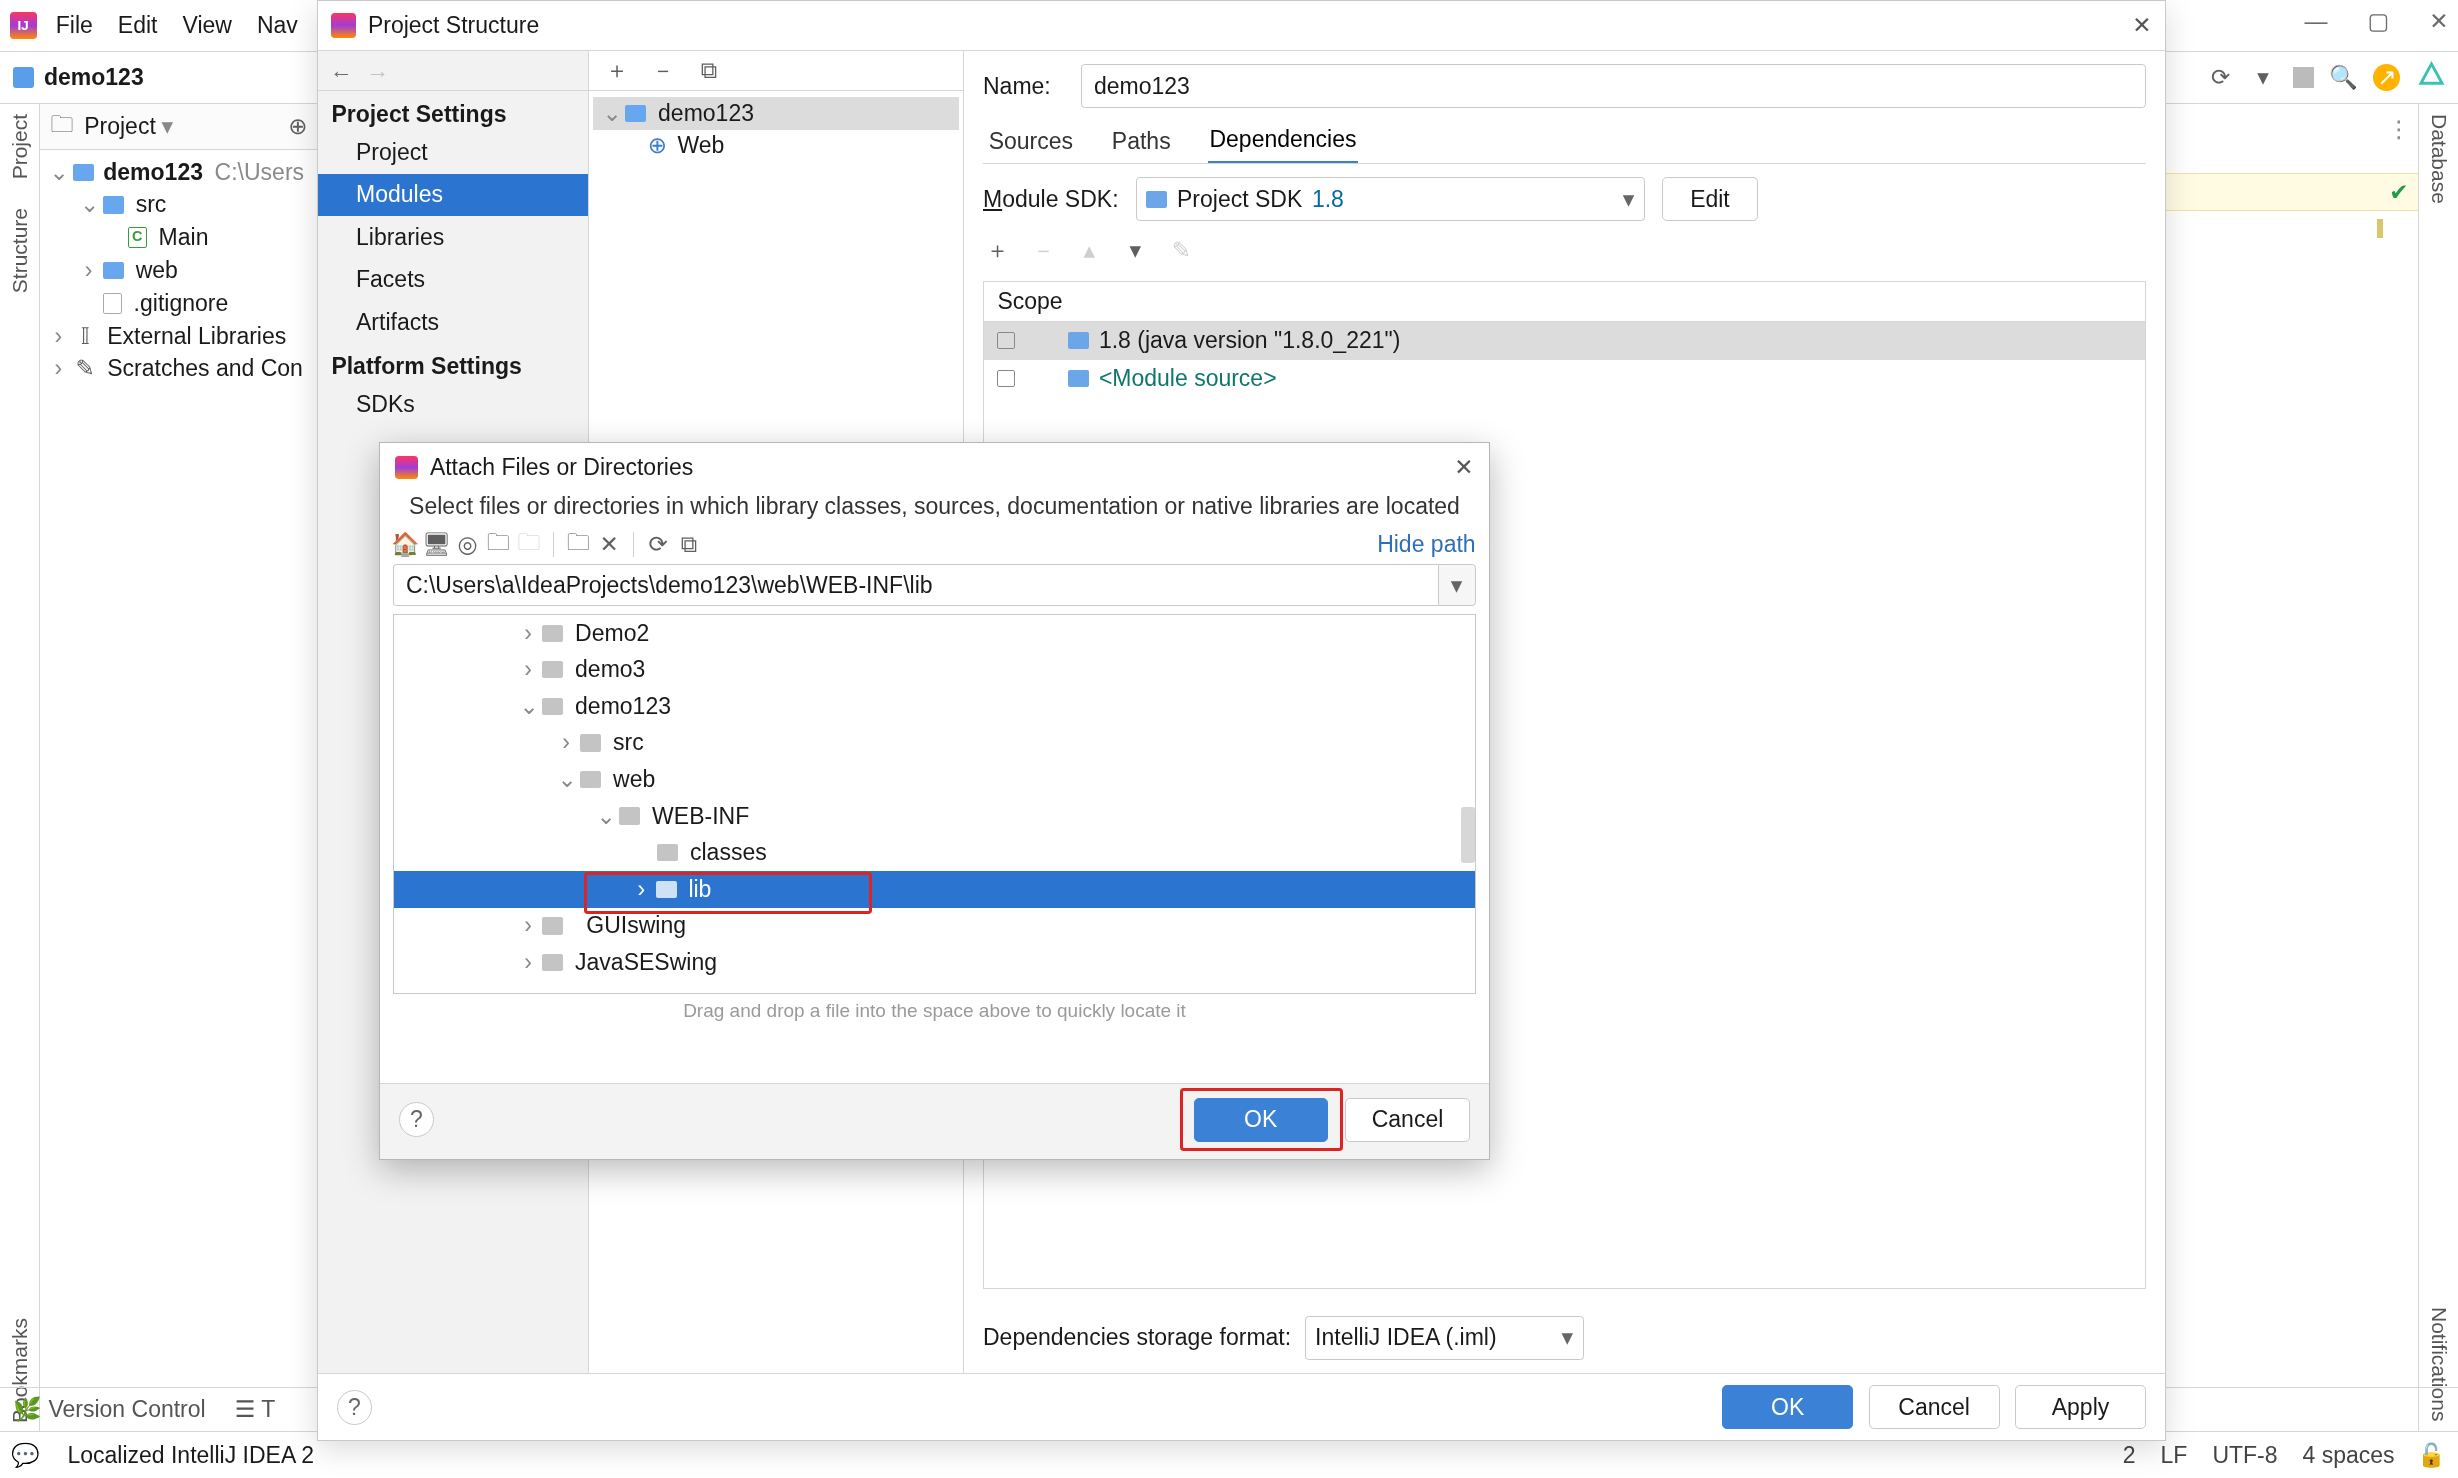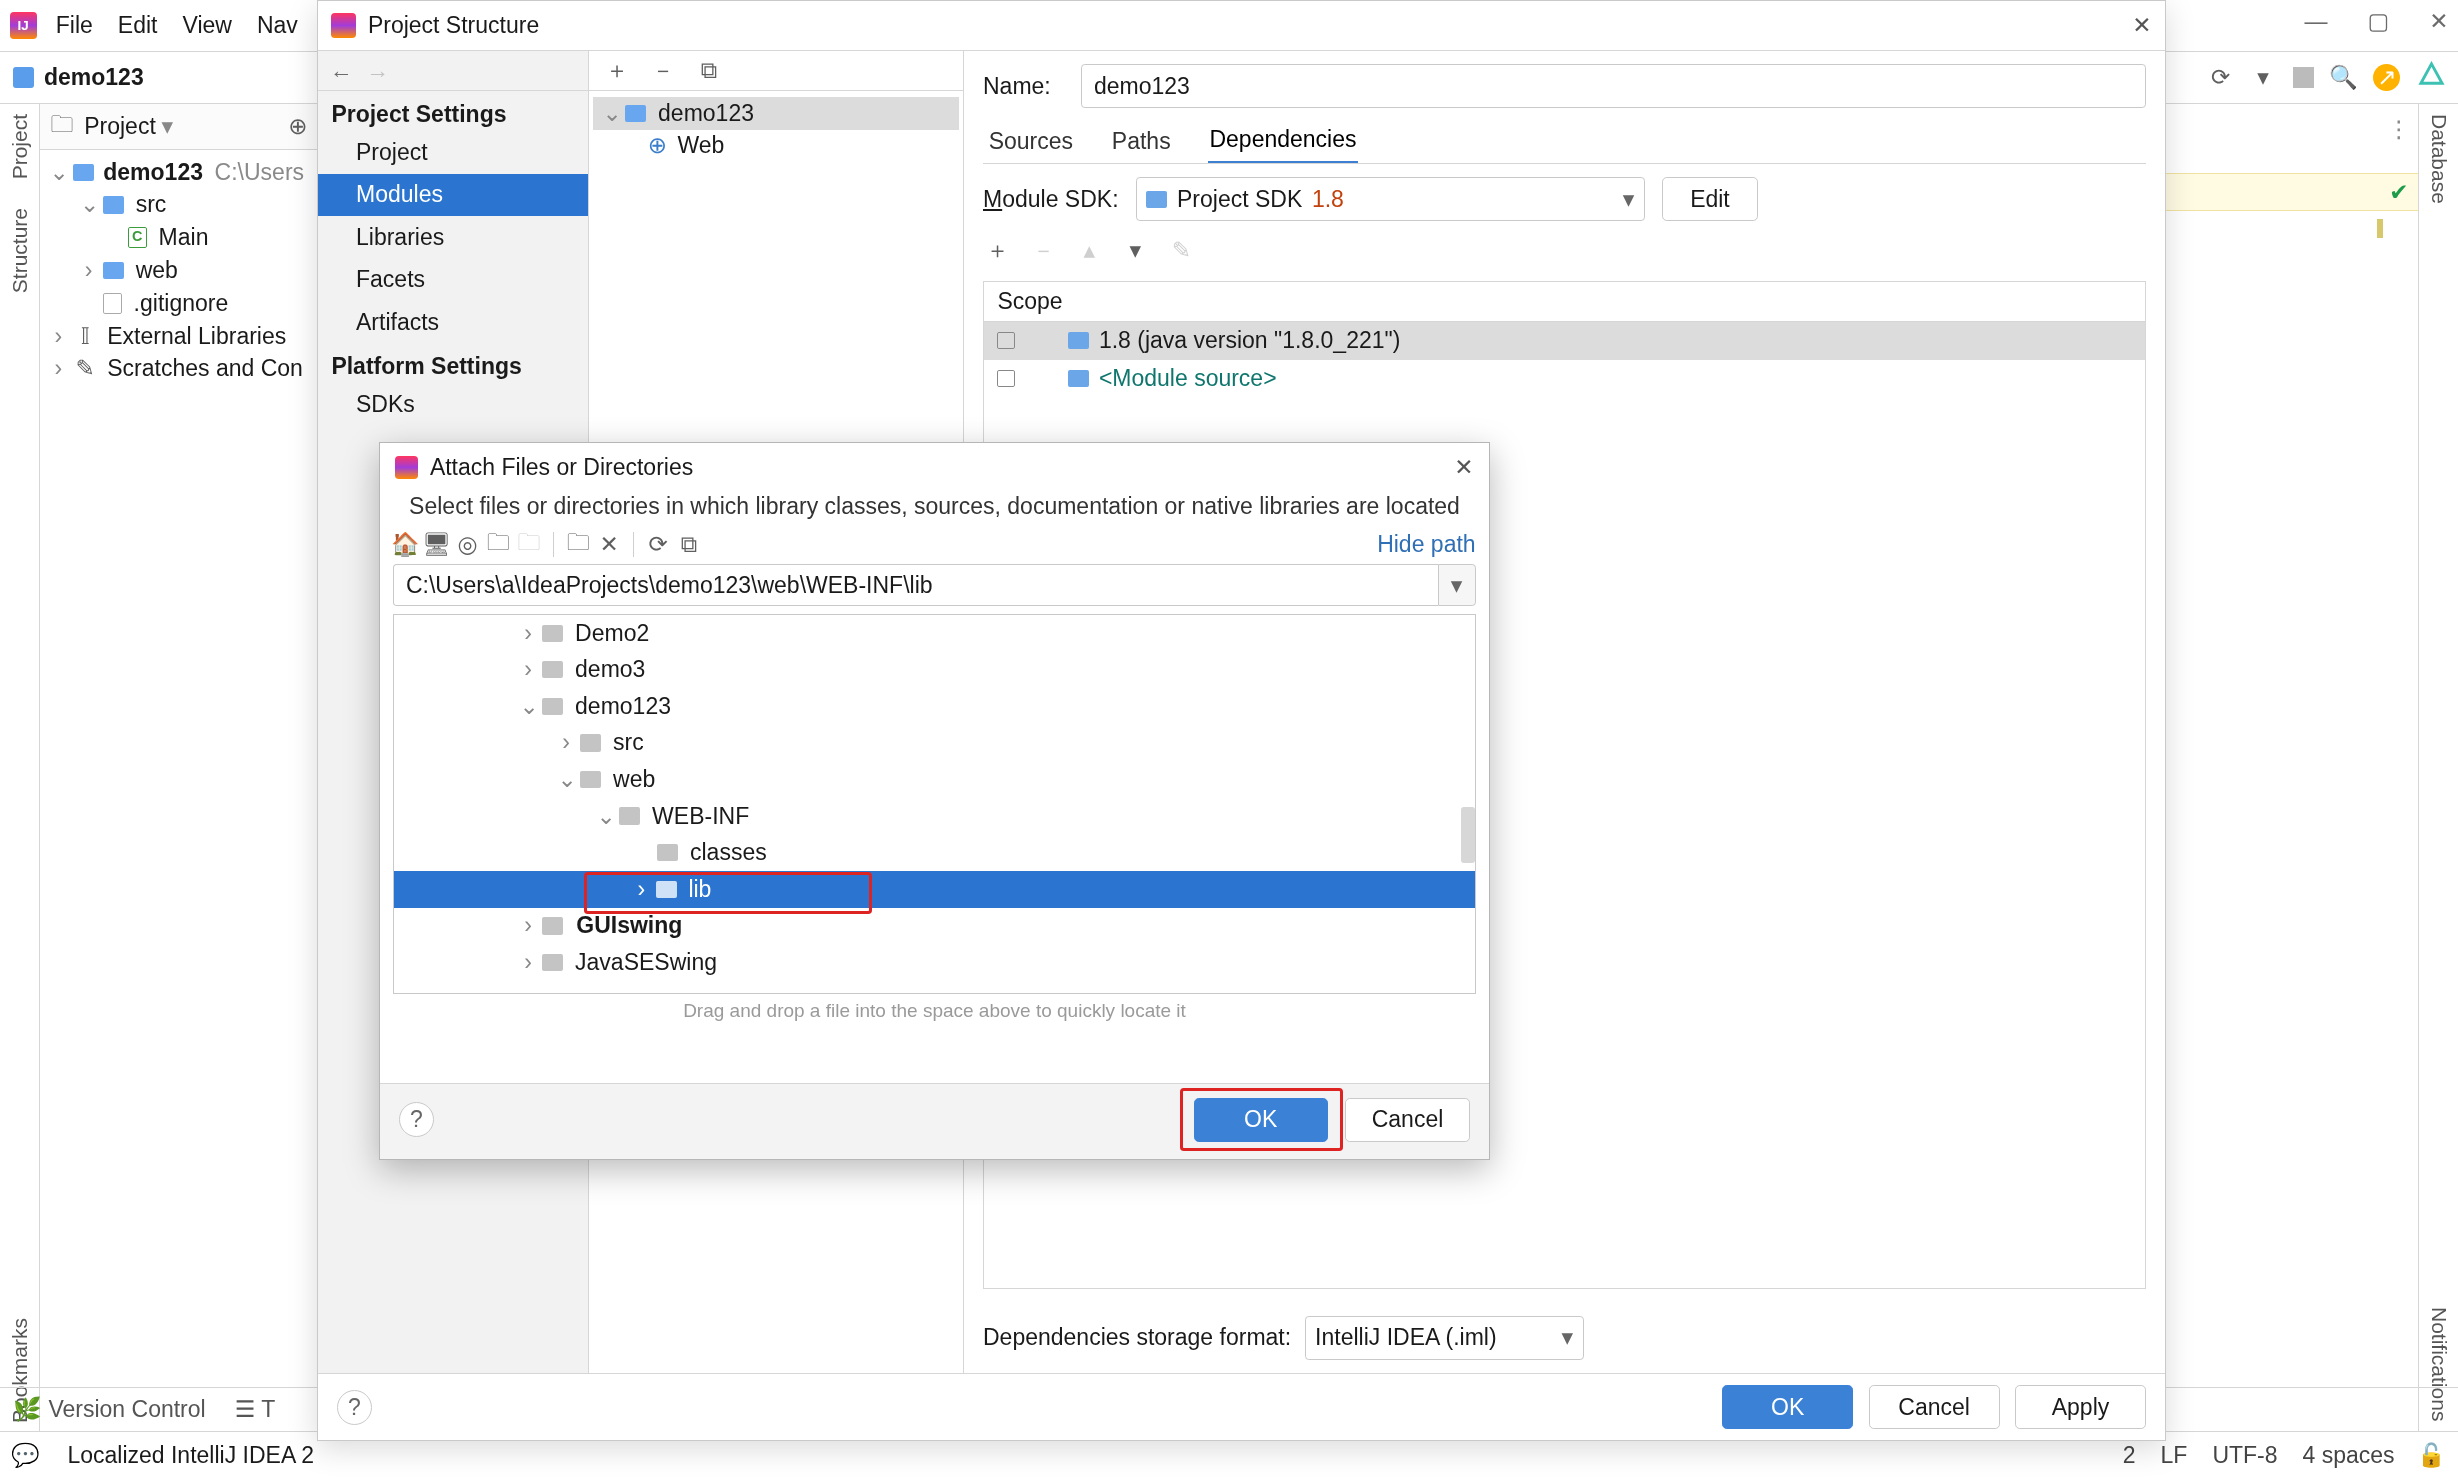--- a/index.html
+++ b/index.html
@@ -295,21 +295,21 @@
       <div class="tabs">
         <div class="tab">Sources</div>
         <div class="tab">Paths</div>
         <div class="tab active">Dependencies</div>
       </div>
       <div class="sdkrow">
         <span><span class="und">M</span>odule SDK:</span>
         <div class="combo" style="width:509px;">
           <span class="fold" style="background:#6aa6e8;"></span>
           <span>Project SDK</span>
-          <span style="color:#c2410c;text-align:center;">1.8</span>
+          <span style="color:#0369a1;text-align:center;">1.8</span>
           <span class="dd">▾</span>
         </div>
         <div class="btn">Edit</div>
       </div>
       <div class="deps-tools">
         <span class="icon">＋</span>
         <span class="icon dis">－</span>
         <span class="icon dis">▴</span>
         <span class="icon">▾</span>
         <span class="icon dis">✎</span>
@@ -414,21 +414,21 @@
         <span style="margin-left:5.8px;">classes</span>
       </div>
     <div class="trow sel" style="padding-left:221px;">
       <span class="chev" style="color:#fff;margin-left:17.3px;">›</span>
       <span class="fold"></span>
       <span style="margin-left:5.8px;">lib</span>
     </div>
     <div class="trow" style="padding-left:125px;">
         <span class="chev">›</span>
         <span class="fold gray"></span>
-        <span style="margin-left:7px;font-weight:bold;">GUIswing</span>
+        <span style="margin-left:17px;">GUIswing</span>
       </div>
     <div class="trow" style="padding-left:125px;">
         <span class="chev">›</span>
         <span class="fold gray"></span>
         <span style="margin-left:5.8px;">JavaSESwing</span>
       </div>
 
     <div class="red-box" style="left:190px;top:257px;width:288px;height:42px;"></div>
 
     <div style="position:absolute;right:0;top:192px;width:13.4px;height:56px;background:#d7d7d7;border-radius:2.9px;"></div>

